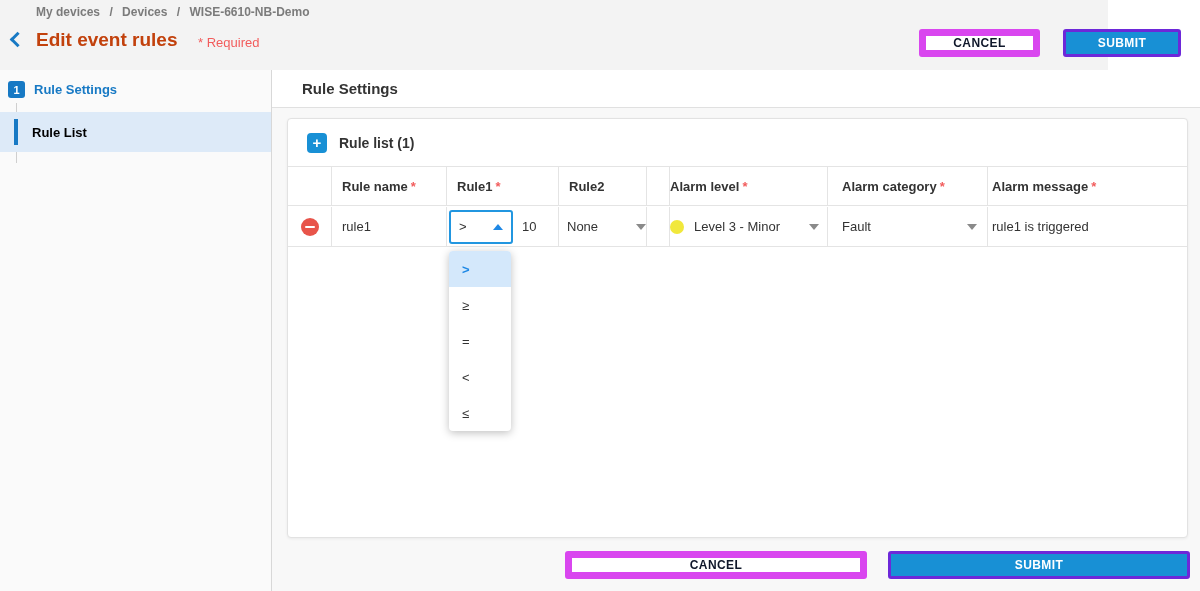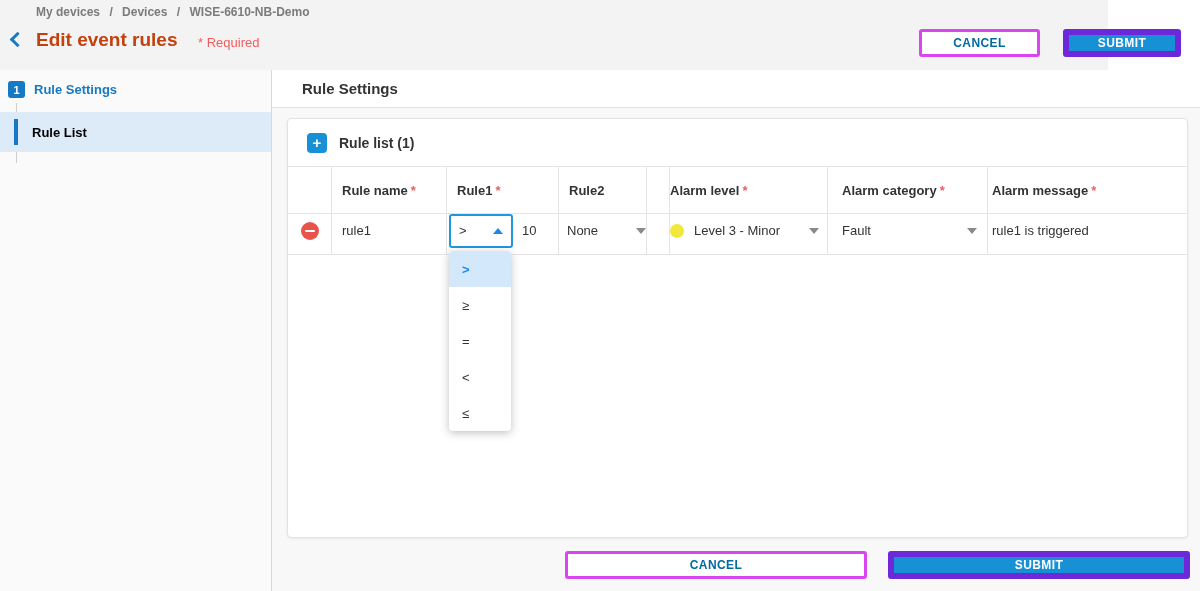--- a/index.html
+++ b/index.html
@@ -10,22 +10,22 @@
   .topbar { position:absolute; left:0; top:0; width:1108px; height:70px; background:#f3f3f3; }
   .breadcrumb { position:absolute; left:36px; top:5px; font-size:12px; font-weight:700; color:#7b7b7b; }
   .breadcrumb span { margin-right:6px; }
   .back-chevron { position:absolute; left:12px; top:34px; width:11px; height:11px;
     border-left:3px solid #1779c4; border-bottom:3px solid #1779c4; transform:rotate(45deg); cursor:pointer; }
   .page-title { position:absolute; left:36px; top:29px; font-size:19px; font-weight:700; color:#c2410c; }
   .required-note { position:absolute; left:198px; top:35px; font-size:13px; color:#f25c5c; }
 
   .btn { position:absolute; height:28px; border-radius:3px; font-size:12px; font-weight:700;
     letter-spacing:.4px; display:flex; align-items:center; justify-content:center; cursor:pointer; }
-  .btn-cancel { background:#fff; border:3px solid #d946ef; color:#0369a1; }
-  .btn-submit { background:#1890d5; border:6px solid #6d28d9; color:#fff; }
+  .btn-cancel { background:#fff; border:7px solid #d946ef; color:#0f172a; }
+  .btn-submit { background:#1890d5; border:3px solid #6d28d9; color:#fff; }
   .top-cancel { left:919px; top:29px; width:121px; }
   .top-submit { left:1063px; top:29px; width:118px; }
 
   
   .sidebar { position:absolute; left:0; top:70px; width:272px; height:521px; background:#fafafa;
     border-right:1px solid #d8d8d8; }
   .step-row { position:absolute; left:8px; top:11px; display:flex; align-items:center; }
   .step-badge { width:17px; height:17px; background:#1779c4; color:#fff; border-radius:3px;
     font-size:11px; font-weight:700; display:flex; align-items:center; justify-content:center; }
   .step-label { margin-left:9px; color:#1779c4; font-weight:700; font-size:13px; }
@@ -43,21 +43,21 @@
 
   
   .card { position:absolute; left:15px; top:48px; width:901px; height:420px; background:#fff;
     border:1px solid #e2e2e2; border-radius:4px; box-shadow:0 1px 3px rgba(0,0,0,.06); }
   .card-header { position:absolute; left:0; top:0; height:47px; display:flex; align-items:center; padding-left:19px; }
   .add-btn { width:20px; height:20px; background:#1890d5; color:#fff; border-radius:4px; font-size:15px;
     font-weight:700; display:flex; align-items:center; justify-content:center; cursor:pointer; line-height:1; }
   .card-title { margin-left:12px; font-size:14px; font-weight:700; color:#333; }
 
   
-  .thead, .trow { position:absolute; left:0; right:0; display:flex; height:48px; }
+  .thead, .trow { position:absolute; left:0; right:0; display:flex; height:40px; }
   .thead { top:47px; border-top:1px solid #e4e4e4; border-bottom:1px solid #e4e4e4; }
   .trow  { top:88px; border-bottom:1px solid #e4e4e4; }
   .cell { display:flex; align-items:center; height:100%; }
   .cell + .cell { border-left:1px solid #e4e4e4; }
   .col-del { width:43px; justify-content:center; }
   .col-name { width:115px; padding-left:10px; }
   .col-r1 { width:112px; }
   .col-r2 { width:88px; }
   .col-r2v { width:23px; }
   .col-lvl { width:158px; padding-left:0; }

